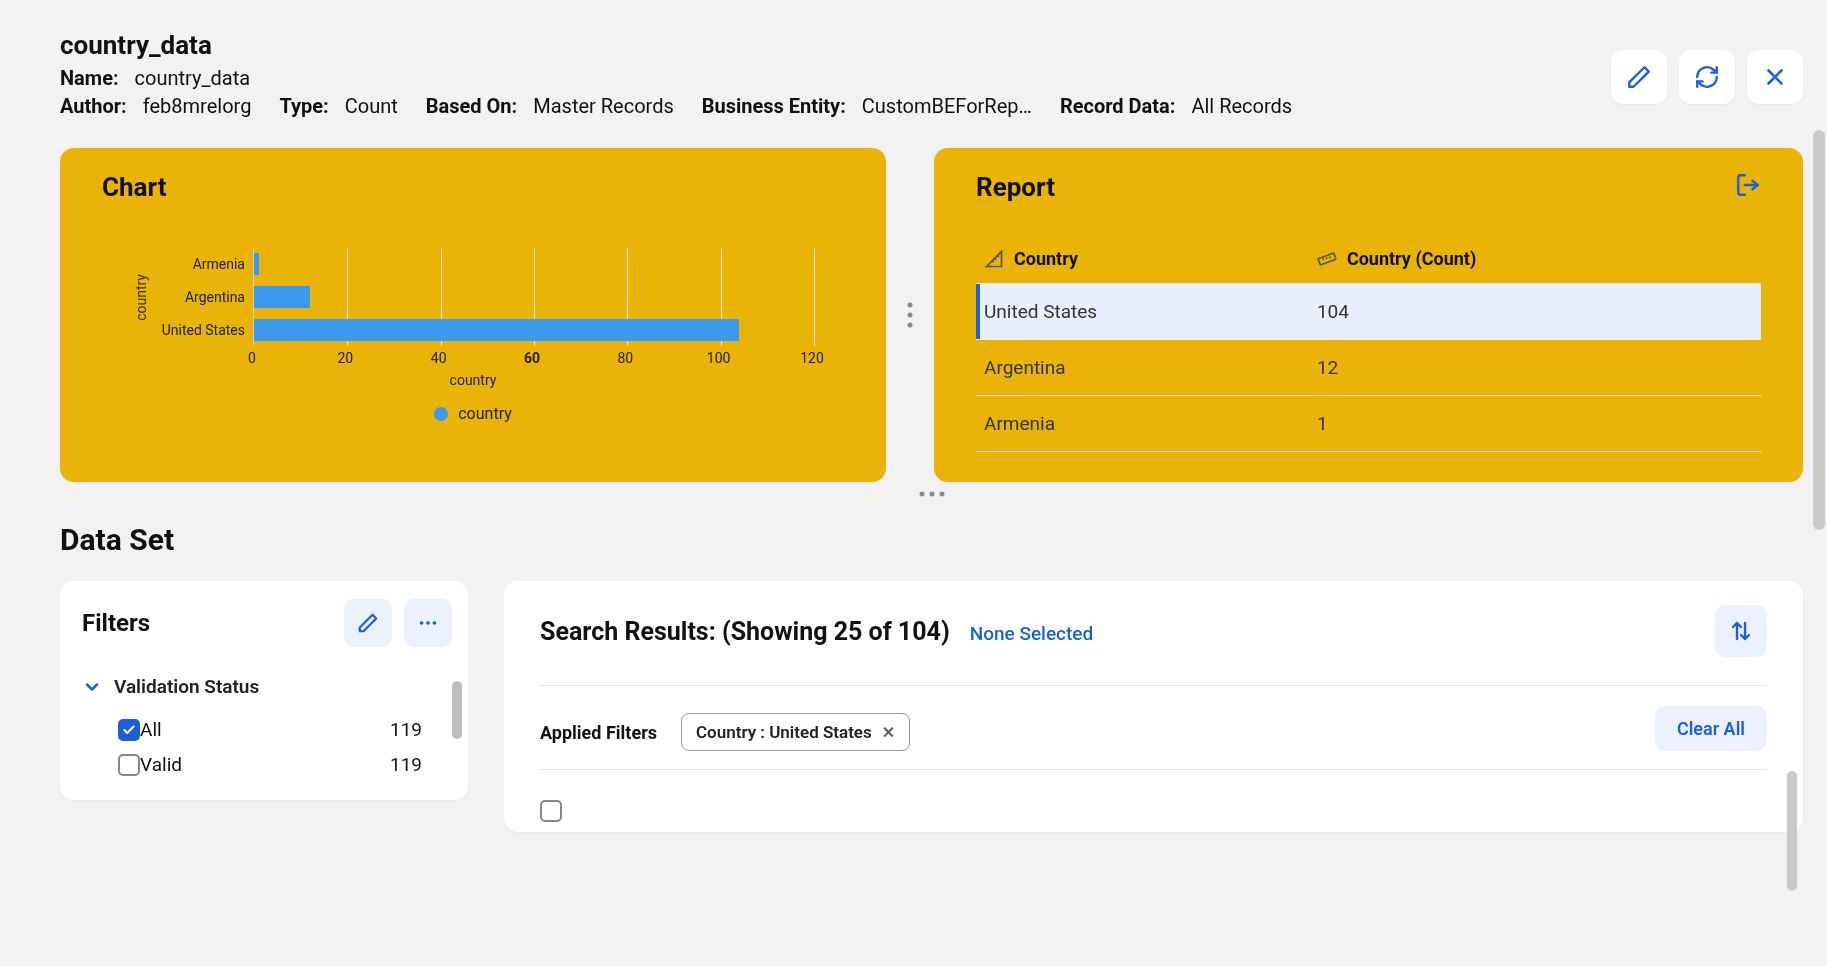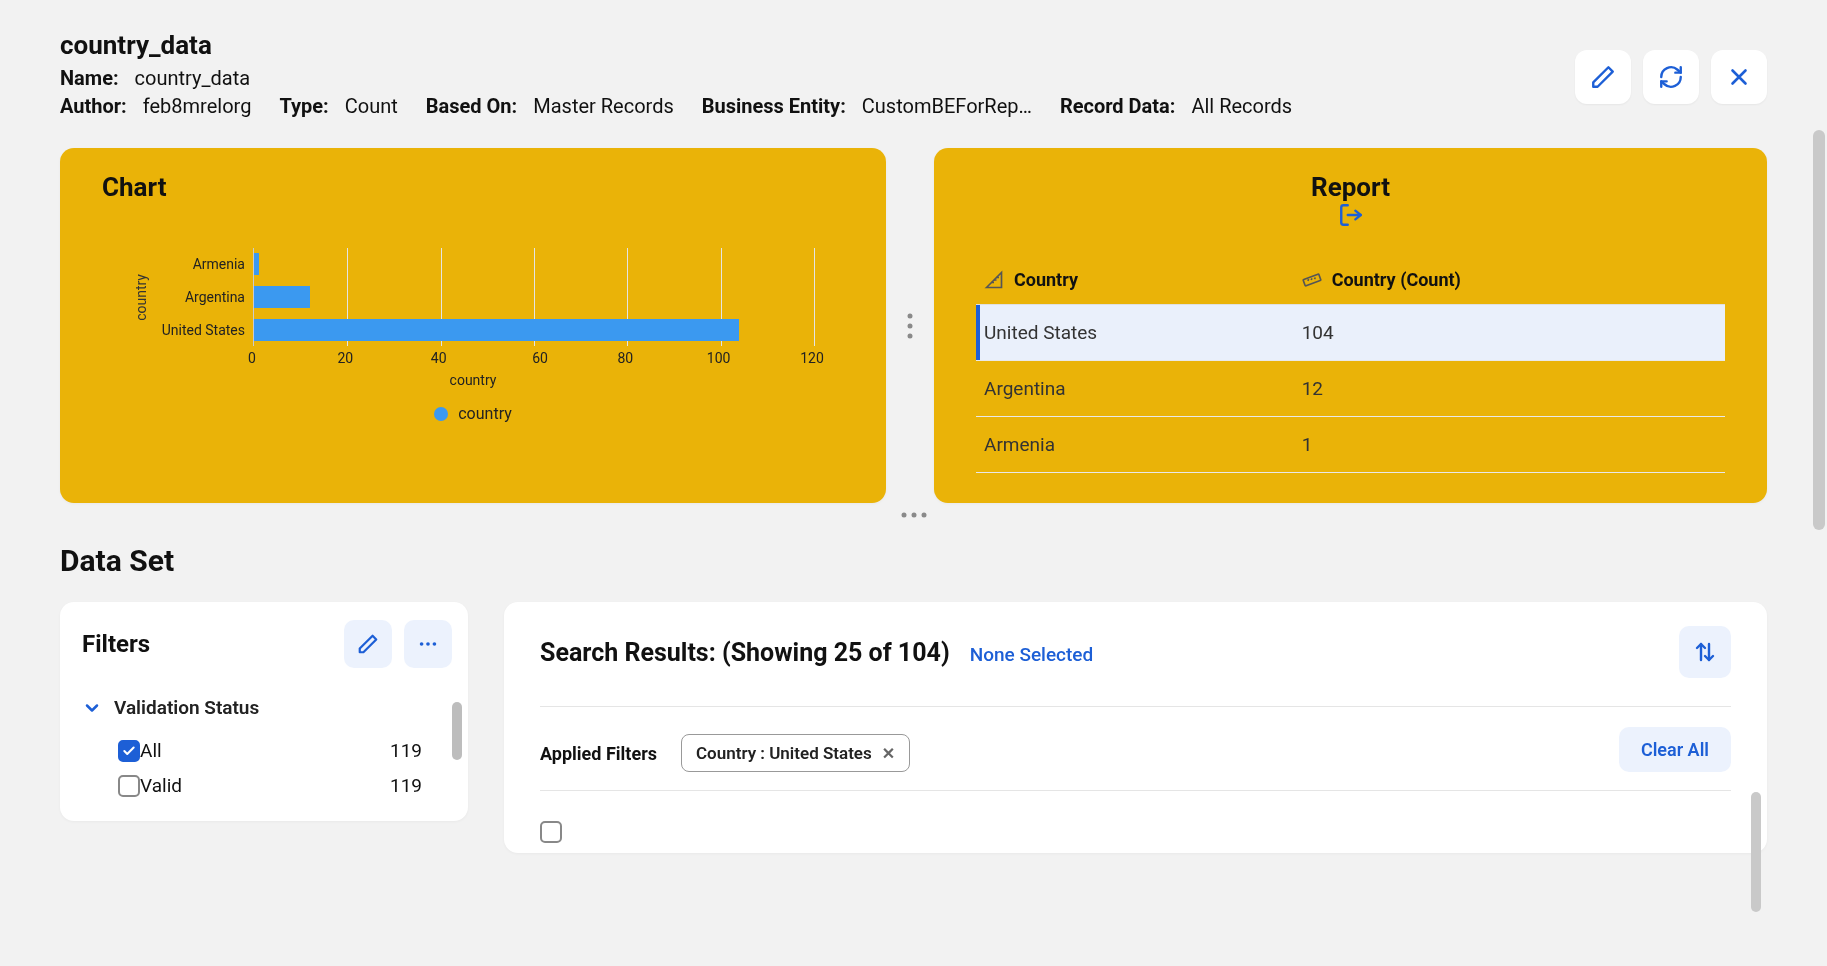--- a/index.html
+++ b/index.html
@@ -6,21 +6,21 @@
   html, body {
     margin: 0; padding: 0;
     font-family: -apple-system, BlinkMacSystemFont, "Segoe UI", Roboto, Helvetica, Arial, sans-serif;
     background: #f2f2f2;
     color: #111;
     width: 1827px;
     height: 966px;
     overflow: hidden;
   }
   .page {
-    padding: 30px 60px 0 60px;
+    padding: 30px 24px 0 60px;
     position: relative;
     height: 100%;
   }
   
   .header-row {
     display: flex;
     justify-content: space-between;
     align-items: flex-start;
   }
   .title {
@@ -53,21 +53,21 @@
   }
   .panel {
     background: #eab308;
     border-radius: 14px;
     padding: 24px 42px 30px 42px;
     box-shadow: 0 1px 3px rgba(0,0,0,0.04);
   }
   .panel.chart-panel { flex: 0 0 826px; }
   .panel.report-panel { flex: 1; }
   .panel-title { font-size: 26px; font-weight: 700; margin: 0 0 22px 0; }
-  .panel-header-row { display: flex; justify-content: space-between; align-items: center; margin-bottom: 23px; flex-direction: column;}
+  .panel-header-row { display: flex; justify-content: space-between; align-items: center; margin-bottom: 32px;}
 
   
   .v-splitter {
     width: 28px; display: flex; align-items: center; justify-content: center;
   }
   .v-splitter svg { width: 8px; height: 30px; fill: #8a8a8a; }
 
   
   .h-splitter {
     display: flex; justify-content: center; margin-top: 8px; margin-bottom: 2px;
@@ -286,21 +286,21 @@
               <div class="bar" style="top: 38px; left: 0px; width: 56px;"></div>
               <div class="bar" style="top: 70.6667px; left: 0px; width: 485.333px;"></div>
             </div>
         </div>
         <div class="x-axis-row">
           <div class="x-axis-spacer"></div>
           <div class="x-ticks" id="x-ticks">
               <span style="left: 0px;">0</span>
               <span style="left: 93.3333px;">20</span>
               <span style="left: 186.667px;">40</span>
-              <span style="left: 288px;">60</span>
+              <span style="left: 280px; font-weight: bold;">60</span>
               <span style="left: 373.333px;">80</span>
               <span style="left: 466.667px;">100</span>
               <span style="left: 560px;">120</span>
             </div>
         </div>
         <div class="x-axis-label">country</div>
         <div class="chart-legend">
           <span class="legend-dot"></span>
           <span>country</span>
         </div>

